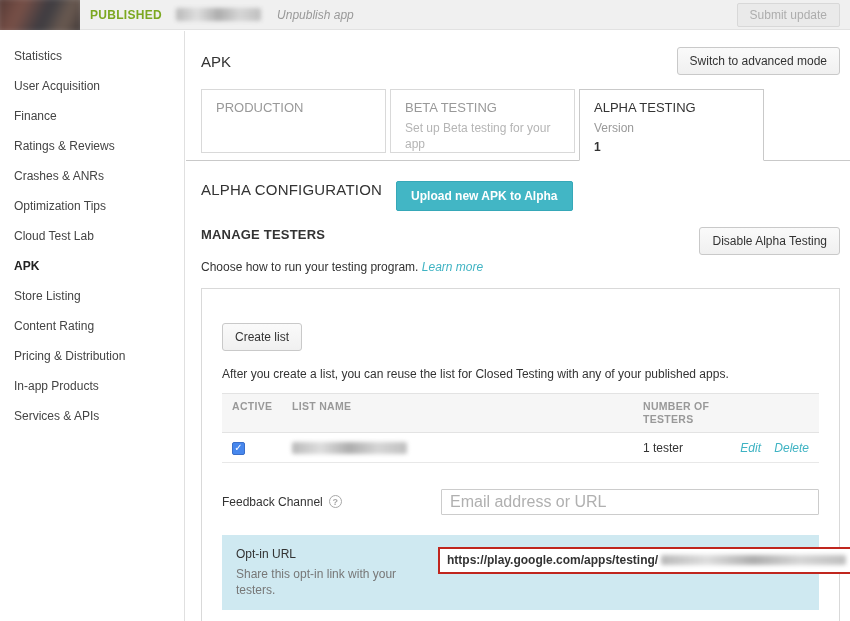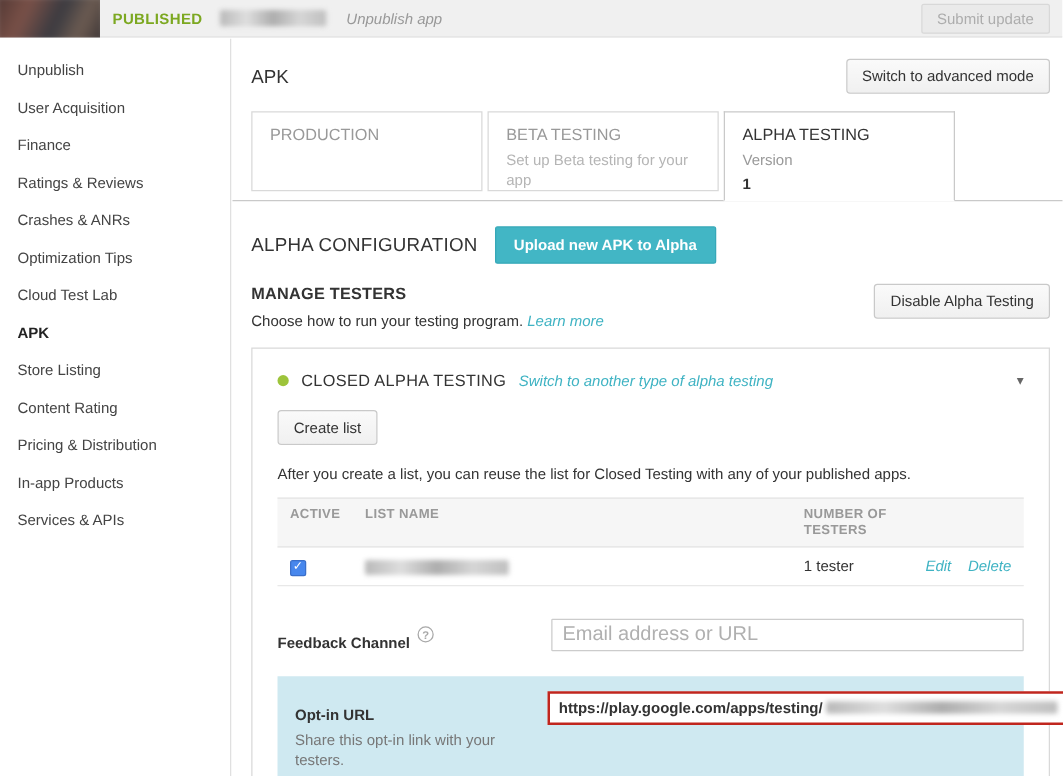--- a/index.html
+++ b/index.html
@@ -1,20 +1,20 @@
 <!DOCTYPE html>
 <html><head>
 <meta charset="utf-8">
 <style>
   * { margin:0; padding:0; box-sizing:border-box; }
   html,body { width:850px; height:621px; overflow:hidden; background:#fff;
     font-family:"Liberation Sans", sans-serif; font-size:12px; color:#333; }
   a { text-decoration:none; cursor:pointer;font-style:italic; }
   .link { color:#3FB3C3; }
-  .bold { font-weight:bold;margin-top:12px; }
+  .bold { font-weight:normal; }
 
   
   .topbar { height:30px; background:#f0f0f0; border-bottom:1px solid #e2e2e2;
     display:flex; align-items:center; position:relative; }
   .app-icon { width:80px; height:30px; overflow:hidden; position:relative; flex:0 0 80px; }
   .app-icon .blur-fill { position:absolute; inset:-6px;
     background:linear-gradient(115deg,#4a3330 0%,#7a5148 30%,#3a3a40 55%,#6d5c52 75%,#2f2b2e 100%);
     filter:blur(4px); }
   .published { color:#7CA821; font-weight:bold; margin-left:10px; letter-spacing:.3px; }
   .redact { display:inline-block; border-radius:2px;
@@ -50,25 +50,25 @@
     height:64px; cursor:pointer; }
   .tab-title { font-size:13px; color:#999; }
   .tab-sub { font-size:12px; color:#b5b5b5; margin-top:6px; line-height:1.3; }
   .tab.active { height:72px; border-color:#c9c9c9; border-bottom:1px solid #fff;
     margin-bottom:-1px; position:relative; z-index:2; }
   .tab.active .tab-title { color:#333; }
   .tab.active .tab-sub { color:#999; }
   .tab-version { font-size:12px; color:#333; font-weight:bold; margin-top:3px; }
 
   
-  .alpha-config-row { margin-top:20px; display:flex; align-items:center; gap:14px; }
+  .alpha-config-row { margin-top:20px; display:flex; gap:14px; }
   .alpha-config-row h2 { font-size:15px; font-weight:normal; color:#333; letter-spacing:.2px; }
   .manage-row { margin-top:16px; display:flex; justify-content:space-between; align-items:flex-start; }
   .manage-left h3 { font-size:13px; color:#333; letter-spacing:.2px; }
-  .manage-left p { margin-top:8px; color:#333; }
+  .manage-left p { margin-top:18px; color:#333; }
 
   
   .panel { margin-top:14px; border:1px solid #d9d9d9; background:#fff; padding:18px 20px 20px; }
   .panel-head { display:flex; align-items:center; gap:10px; }
   .dot { width:9px; height:9px; border-radius:50%; background:#9DC43B; flex:0 0 9px; }
   .panel-title { font-size:13px; color:#333; letter-spacing:.3px; }
   .caret { margin-left:auto; color:#666; font-size:11px; cursor:pointer; }
   .create { margin-top:16px; }
   .note { margin-top:16px; color:#333; }
 
@@ -115,21 +115,21 @@
   <div class="app-icon">
       <div class="blur-fill"></div>
     </div>
   <span class="published">PUBLISHED</span>
   <span class="redact redact-appname"></span>
   <a class="unpublish">Unpublish app</a>
   <button class="submit-btn">Submit update</button>
 </div>
 
 <nav class="sidebar">
-  <div class="side-item">Unpublish</div>
+  <div class="side-item">Statistics</div>
   <div class="side-item">User Acquisition</div>
   <div class="side-item">Finance</div>
   <div class="side-item">Ratings &amp; Reviews</div>
   <div class="side-item">Crashes &amp; ANRs</div>
   <div class="side-item">Optimization Tips</div>
   <div class="side-item">Cloud Test Lab</div>
   <div class="side-item active">APK</div>
   <div class="side-item">Store Listing</div>
   <div class="side-item">Content Rating</div>
   <div class="side-item">Pricing &amp; Distribution</div>
@@ -170,26 +170,20 @@
       <p>
         <span>Choose how to run your testing program.</span>
         <a class="link">Learn more</a>
       </p>
     </div>
     <button class="btn light">Disable Alpha Testing</button>
   </div>
 
   <section class="panel">
 
-    <div class="panel-head">
-      <span class="dot"></span>
-      <span class="panel-title">CLOSED ALPHA TESTING</span>
-      <a class="link">Switch to another type of alpha testing</a>
-      <span class="caret">▾</span>
-    </div>
 
     <button class="btn light create">Create list</button>
 
     <p class="note">After you create a list, you can reuse the list for Closed Testing with any of your published apps.</p>
 
     <div class="tbl">
       <div class="tbl-head">
         <div class="col-active">ACTIVE</div>
         <div class="col-name">LIST NAME</div>
         <div class="col-number">NUMBER OF TESTERS</div>

